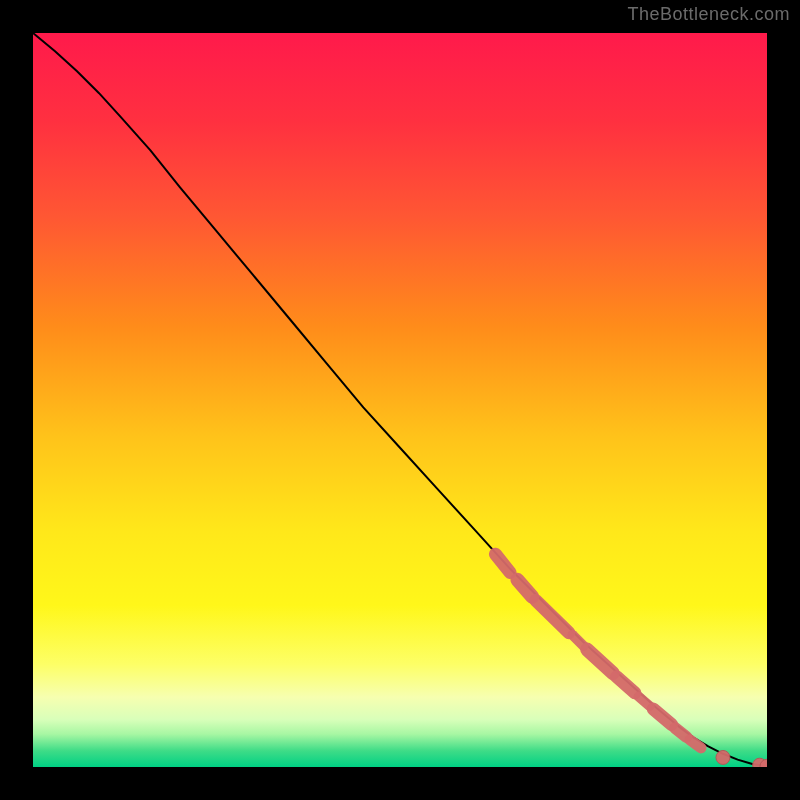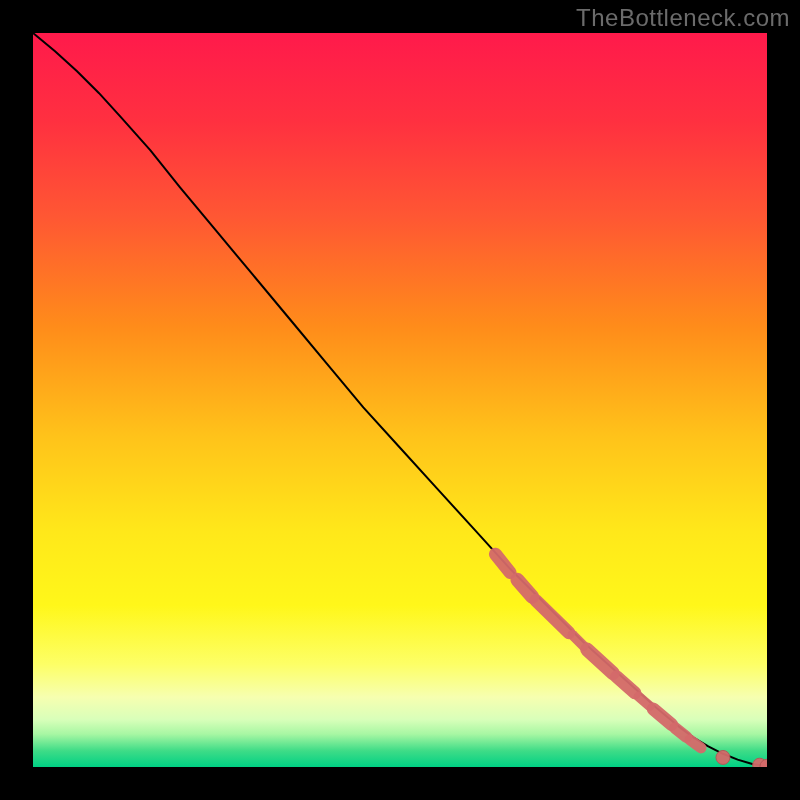--- a/index.html
+++ b/index.html
@@ -14,21 +14,21 @@
     position: relative;
     width: 800px;
     height: 800px;
     background: #000;
   }
   .watermark {
     position: absolute;
     top: 4px;
     right: 10px;
     color: #6b6b6b;
-    font-size: 24px;
+    font-size: 18px;
     font-weight: 400;
     letter-spacing: 0.5px;
     z-index: 10;
   }
   .plot {
     position: absolute;
     left: 33px;
     top: 33px;
     width: 734px;
     height: 734px;

